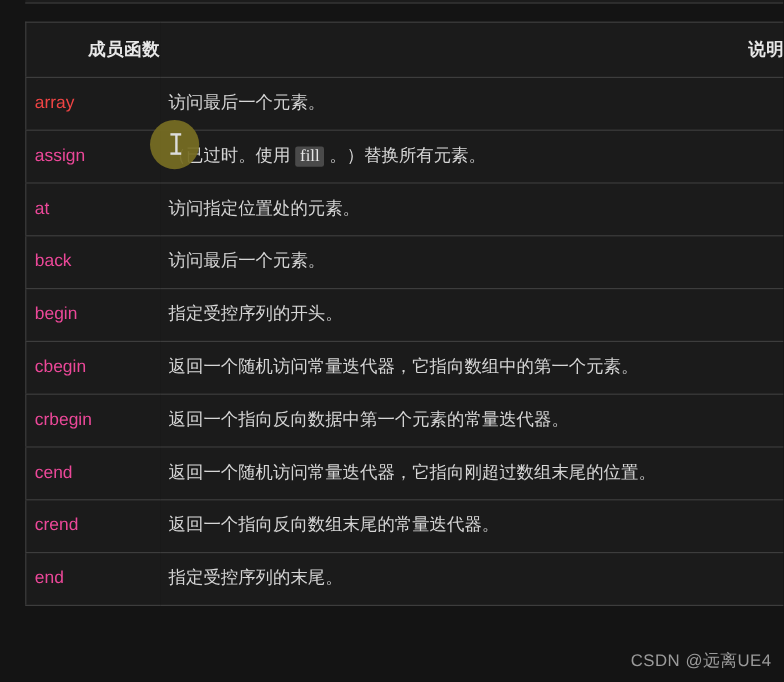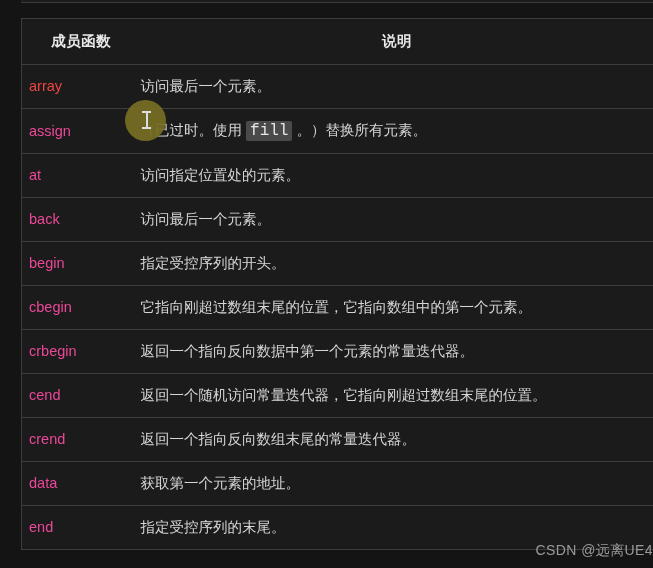--- a/index.html
+++ b/index.html
@@ -41,21 +41,21 @@
     table-layout: fixed;
     background: #1b1b1b;
     border-top: 1px solid #3d3d3d;
     border-left: 1px solid #3d3d3d;
   }
 
   table.mbr col.c1 { width: 112px; }
   table.mbr col.c2 { width: 520px; }
 
   table.mbr th {
-    text-align: center;
+    text-align: right;
     font-size: 14.5px;
     font-weight: bold;
     color: #e8e8e8;
     padding: 13px 0 13px 7px;
     border-bottom: 1px solid #3d3d3d;
     background: #1b1b1b;
     letter-spacing: 0.5px;
   }
 
   table.mbr td {
@@ -71,24 +71,24 @@
   }
 
   td.fn a {
     text-decoration: none;
     font-size: 14.5px;
   }
   td.fn a.visited { color: #ef4444; }
   td.fn a.unvisited { color: #ec4899; }
 
   code.inline {
-    font-family: Liberation Mono, monospace;
+    font-family: Liberation Serif, serif;
     background: #4a4a4a;
     color: #e6e6e6;
-    font-size: 16px;
+    font-size: 14px;
     padding: 1px 4px;
     border-radius: 2px;
   }
 
   
   .cursor-halo {
     position: absolute;
     left: 125px;
     top: 100px;
     width: 41px;
@@ -119,21 +119,21 @@
     left: 0px;
     width: 9px;
     height: 1.5px;
     background: #dcdcdc;
   }
   .ibeam .cap-t { top: 1px; }
   .ibeam .cap-b { top: 17px; }
 
   .watermark {
     position: absolute;
-    right: 0;
+    right: 10px;
     bottom: 8px;
     font-size: 14px;
     color: #9a9a9a;
     letter-spacing: 0.4px;
     pointer-events: none;
   }
 </style>
 </head>
 <body>
 
@@ -169,37 +169,33 @@
           <tr>
             <td class="fn"><a href="#" class="unvisited">back</a></td>
             <td class="desc"><span>访问最后一个元素。</span></td>
           </tr>
           <tr>
             <td class="fn"><a href="#" class="unvisited">begin</a></td>
             <td class="desc"><span>指定受控序列的开头。</span></td>
           </tr>
           <tr>
             <td class="fn"><a href="#" class="unvisited">cbegin</a></td>
-            <td class="desc"><span>它指向刚超过数组末尾的位置，它指向数组中的第一个元素。</span></td>
+            <td class="desc"><span>返回一个随机访问常量迭代器，它指向数组中的第一个元素。</span></td>
           </tr>
           <tr>
             <td class="fn"><a href="#" class="unvisited">crbegin</a></td>
             <td class="desc"><span>返回一个指向反向数据中第一个元素的常量迭代器。</span></td>
           </tr>
           <tr>
             <td class="fn"><a href="#" class="unvisited">cend</a></td>
             <td class="desc"><span>返回一个随机访问常量迭代器，它指向刚超过数组末尾的位置。</span></td>
           </tr>
           <tr>
             <td class="fn"><a href="#" class="unvisited">crend</a></td>
             <td class="desc"><span>返回一个指向反向数组末尾的常量迭代器。</span></td>
-          </tr>
-          <tr>
-            <td class="fn"><a href="#" class="unvisited">data</a></td>
-            <td class="desc"><span>获取第一个元素的地址。</span></td>
           </tr>
           <tr>
             <td class="fn"><a href="#" class="unvisited">end</a></td>
             <td class="desc"><span>指定受控序列的末尾。</span></td>
           </tr>
         </tbody>
     </table>
   </div>
 
   <div class="cursor-halo"></div>

